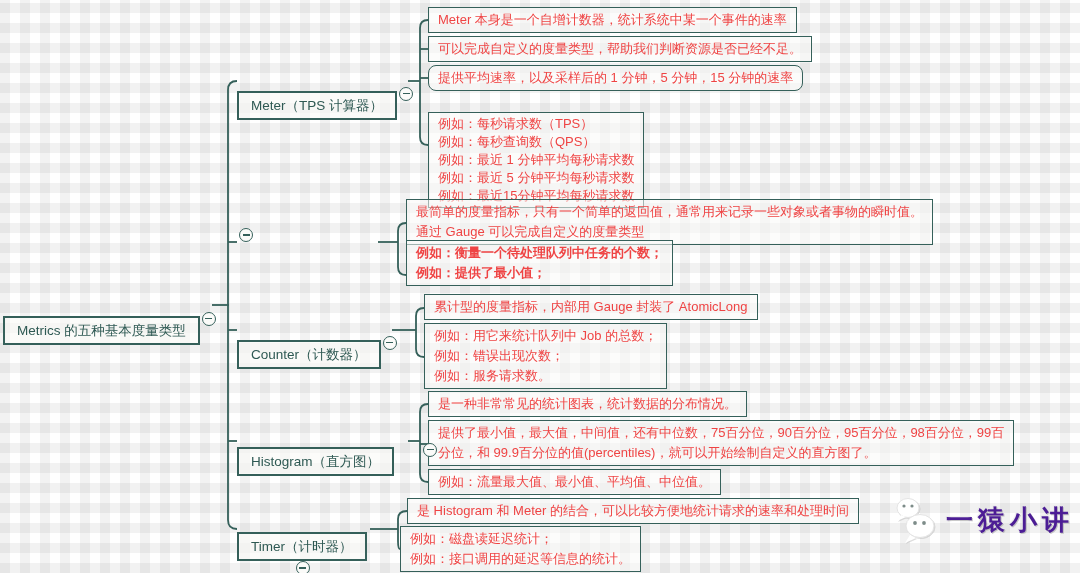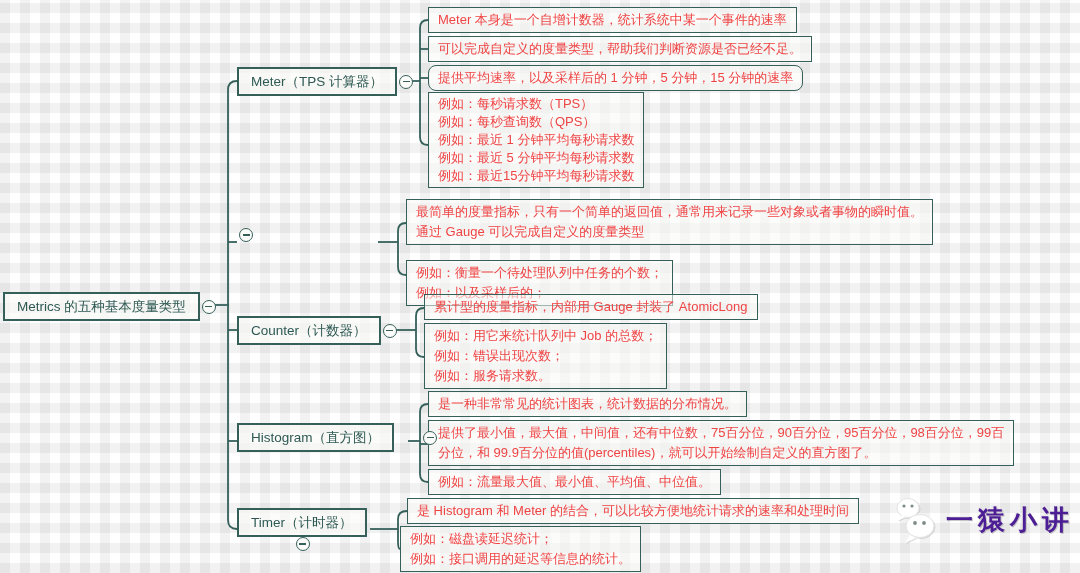--- a/index.html
+++ b/index.html
@@ -10,21 +10,21 @@
     background-image:
       repeating-linear-gradient(90deg, rgba(0,0,0,0.05) 0px, rgba(0,0,0,0.05) 10px, rgba(255,255,255,0) 10px, rgba(255,255,255,0) 20px),
       repeating-linear-gradient(0deg, rgba(0,0,0,0.05) 0px, rgba(0,0,0,0.05) 10px, rgba(255,255,255,0) 10px, rgba(255,255,255,0) 20px);
   }
   .wires{position:absolute;left:0;top:0;z-index:1;}
   .wires path{stroke:#35605a;stroke-width:1.8;fill:none;}
   .node{position:absolute;display:flex;align-items:center;z-index:3;}
   .nodebox{
     border:2px solid #35605a;background:rgba(250,250,247,0.62);
     color:#2e5953;font-size:13.5px;line-height:21px;padding:2px 12px;
-    white-space:nowrap;text-align:center;
+    white-space:nowrap;text-align:center;margin-top:24px;
   }
   .collapse{
     box-sizing:border-box;width:14px;height:14px;margin-left:2px;flex:0 0 auto;
     border:1.6px solid #35605a;border-radius:50%;background:#fbfbf9;
     display:flex;align-items:center;justify-content:center;
   }
   .dash{width:7px;height:1.6px;background:#35605a;}
   .childbox{
     position:absolute;z-index:2;
     border:1.7px solid #35605a;background:rgba(250,250,247,0.55);
@@ -113,35 +113,35 @@
 
 <div class="childbox" style="left:428px;top:7px;">
   <div class="ln">Meter 本身是一个自增计数器，统计系统中某一个事件的速率</div>
 </div>
 <div class="childbox" style="left:428px;top:36px;">
   <div class="ln">可以完成自定义的度量类型，帮助我们判断资源是否已经不足。</div>
 </div>
 <div class="childbox" style="left:428px;top:65px;border-radius:8px;">
   <div class="ln">提供平均速率，以及采样后的 1 分钟，5 分钟，15 分钟的速率</div>
 </div>
-<div class="childbox lines5" style="left:428px;top:92px;">
+<div class="childbox lines5" style="left:428px;top:112px;">
   <div class="ln">例如：每秒请求数（TPS）</div>
   <div class="ln">例如：每秒查询数（QPS）</div>
   <div class="ln">例如：最近 1 分钟平均每秒请求数</div>
   <div class="ln">例如：最近 5 分钟平均每秒请求数</div>
   <div class="ln">例如：最近15分钟平均每秒请求数</div>
 </div>
 
 <div class="childbox" style="left:406px;top:199px;">
   <div class="ln">最简单的度量指标，只有一个简单的返回值，通常用来记录一些对象或者事物的瞬时值。</div>
   <div class="ln">通过 Gauge 可以完成自定义的度量类型</div>
 </div>
-<div class="childbox" style="left:406px;top:260px;">
+<div class="childbox" style="left:406px;top:240px;font-weight:bold;">
   <div class="ln">例如：衡量一个待处理队列中任务的个数；</div>
-  <div class="ln">例如：以及采样后的；</div>
+  <div class="ln">例如：提供了最小值；</div>
 </div>
 
 <div class="childbox" style="left:424px;top:294px;">
   <div class="ln">累计型的度量指标，内部用 Gauge 封装了 AtomicLong</div>
 </div>
 <div class="childbox" style="left:424px;top:323px;">
   <div class="ln">例如：用它来统计队列中 Job 的总数；</div>
   <div class="ln">例如：错误出现次数；</div>
   <div class="ln">例如：服务请求数。</div>
 </div>

